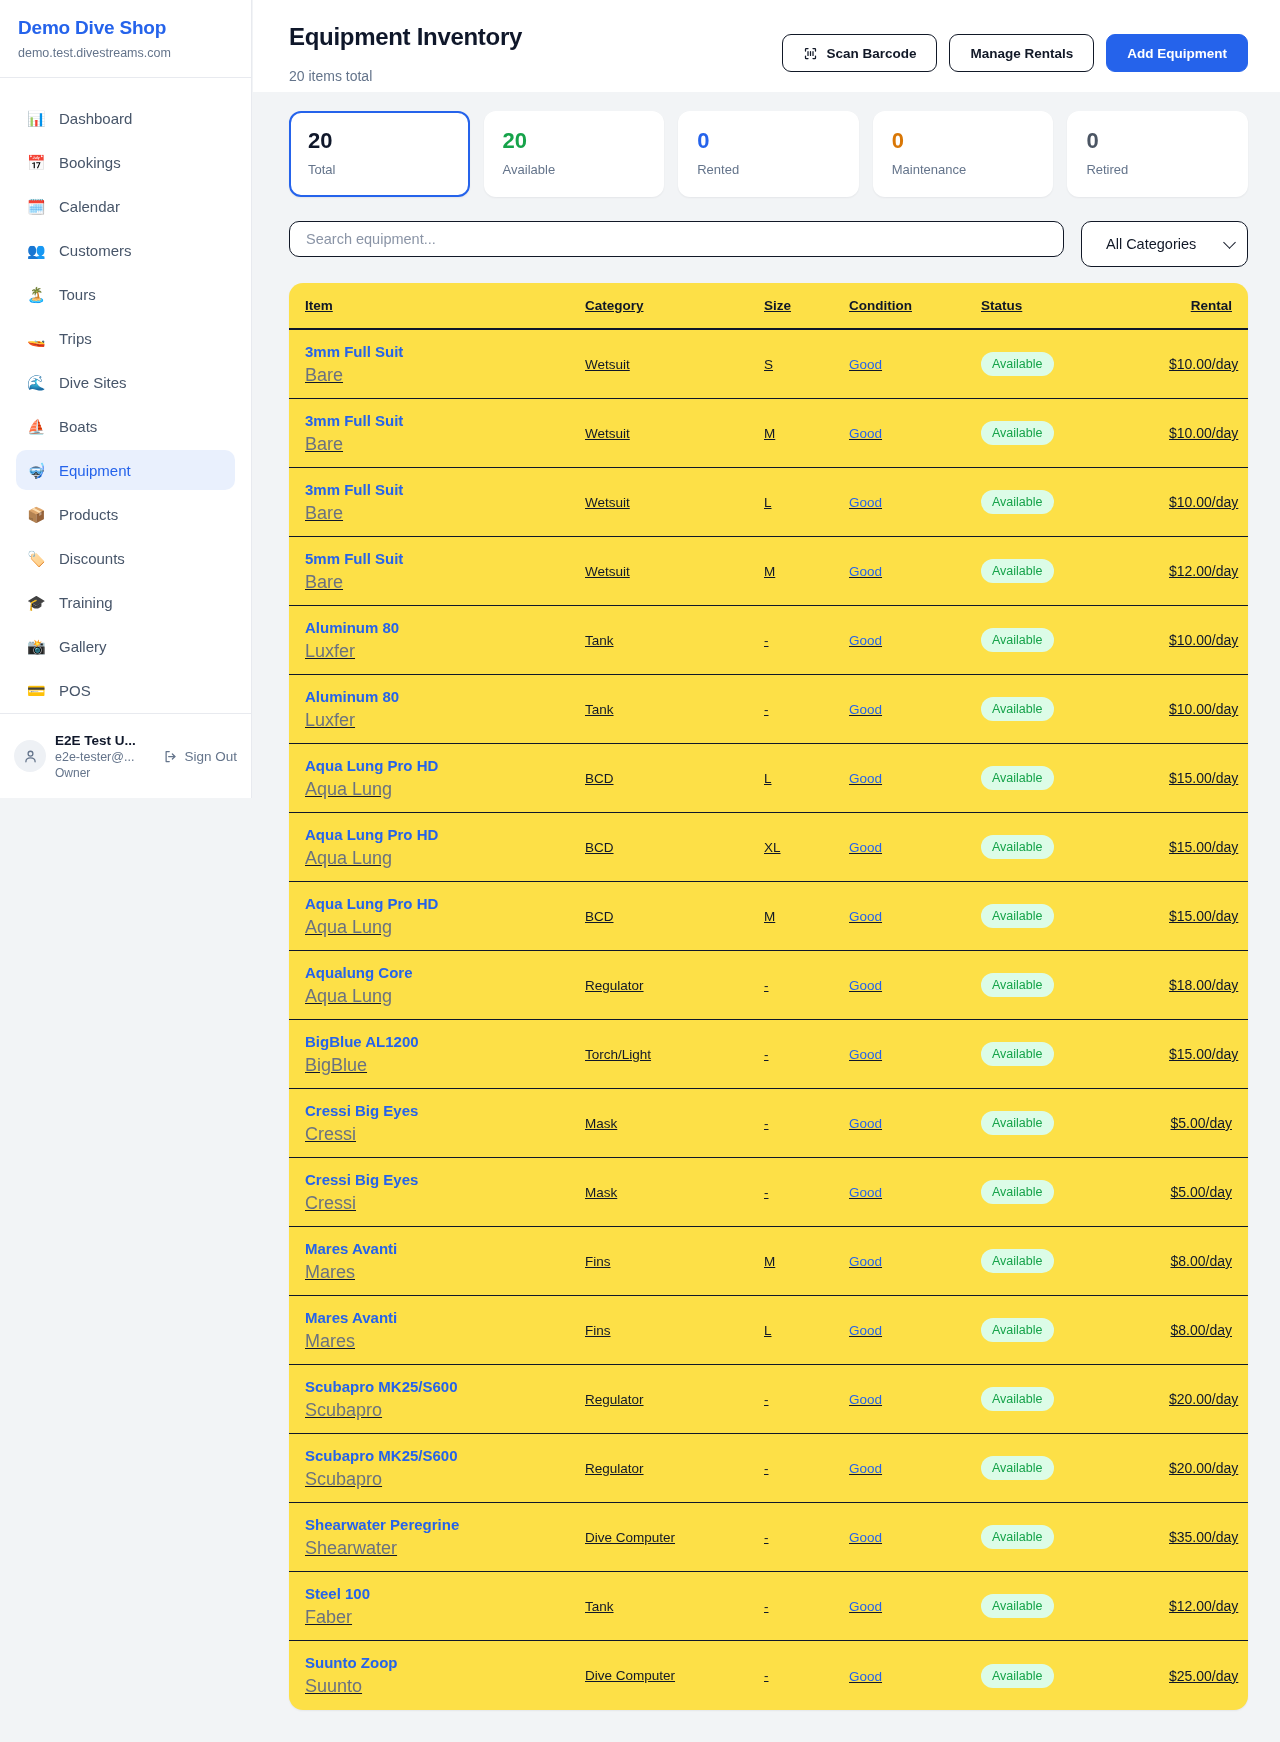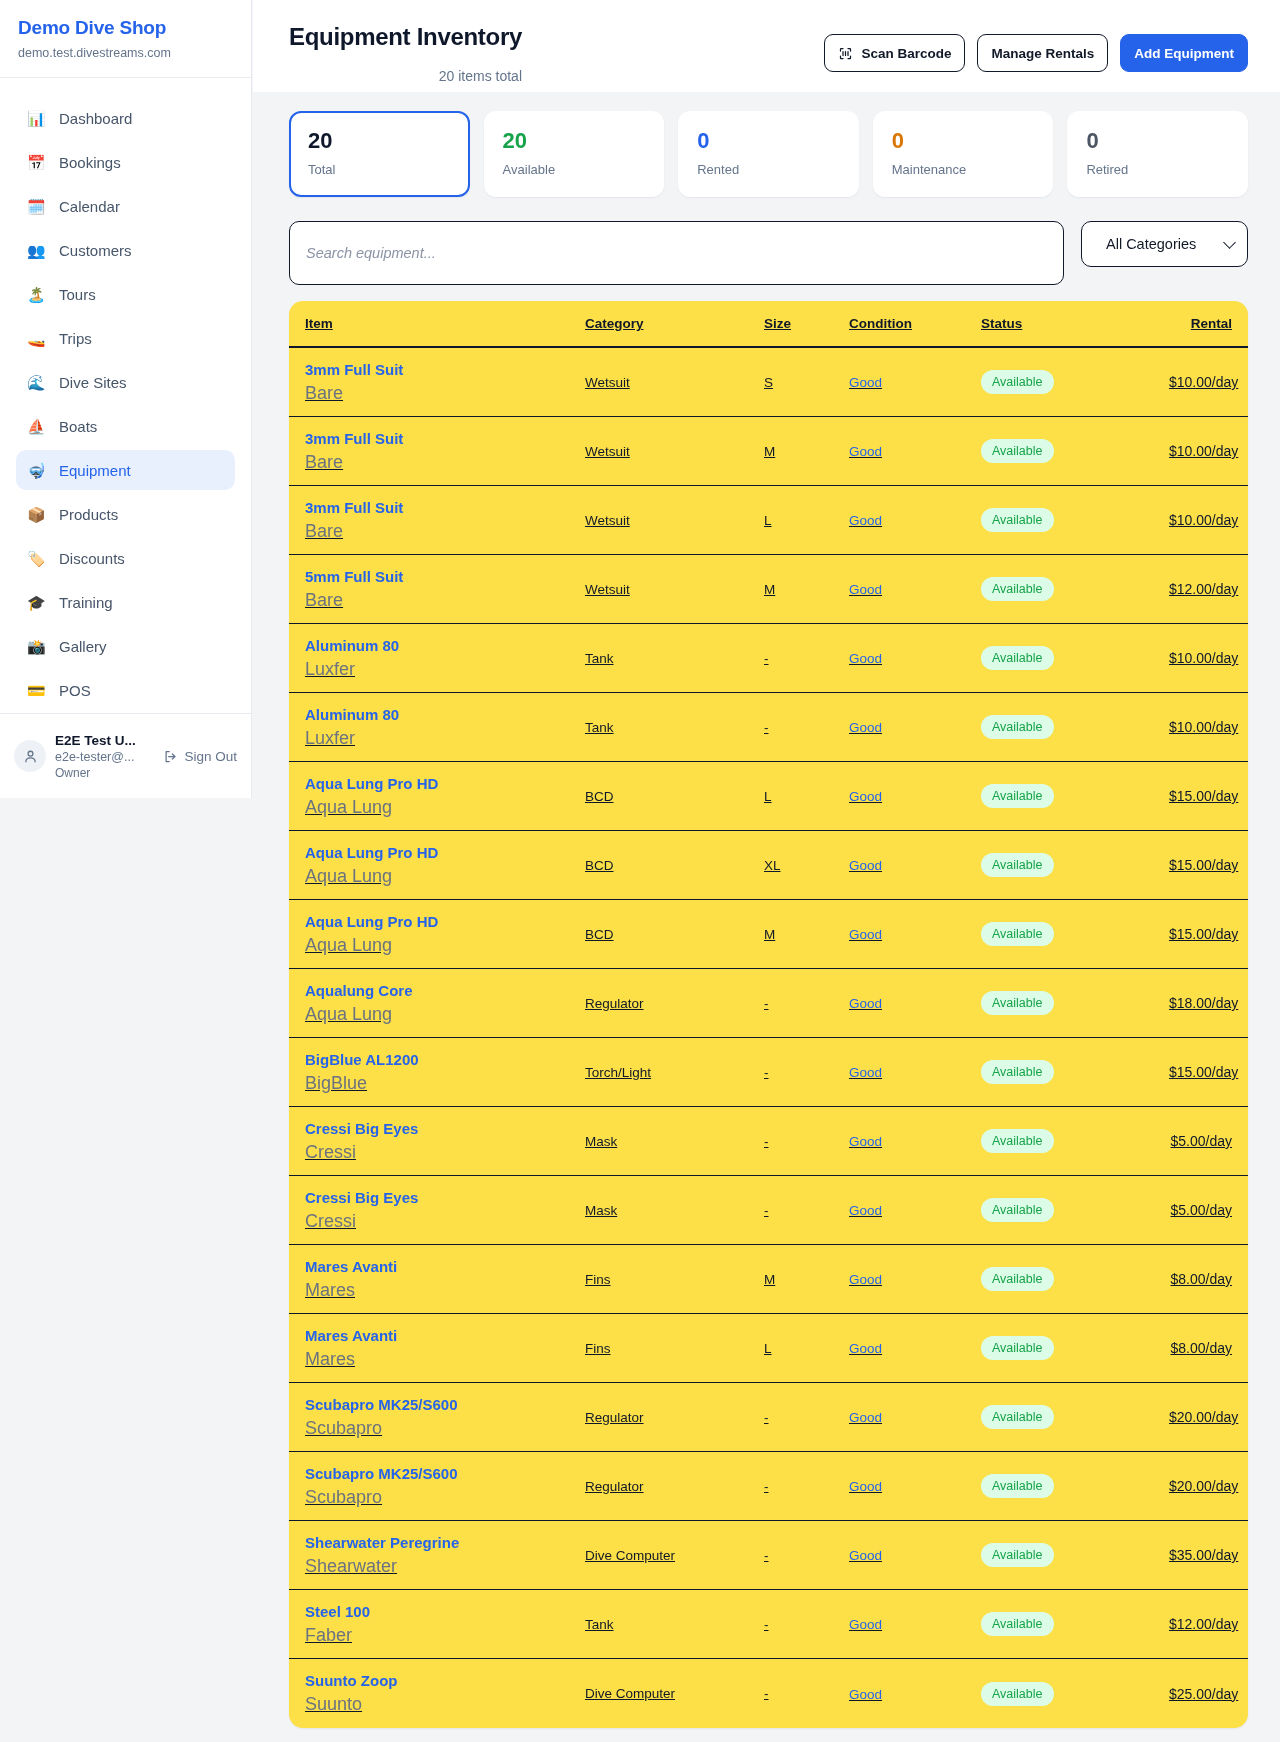--- a/index.html
+++ b/index.html
@@ -41,44 +41,44 @@
   .user-email { font-size:12.5px; color:#64748b; margin-top:2px; }
   .user-role { font-size:12px; color:#64748b; margin-top:2px; }
   .signout { display:flex; align-items:center; gap:6px; color:#64748b; font-size:13.5px; cursor:pointer; white-space:nowrap; }
   
   .header-band {
     position:absolute; left:253px; top:0; right:0; height:92px; background:#ffffff;
     display:flex; align-items:center; justify-content:space-between;
     padding:14px 32px 0 36px;
   }
   .page-title { font-size:24px; font-weight:800; color:#0f172a; letter-spacing:-0.3px; }
-  .page-subtitle { font-size:14px; color:#64748b; margin-top:17px;text-align:right; }
+  .page-subtitle { font-size:14px; color:#64748b; margin-top:17px; }
   .header-actions { display:flex; gap:12px; align-items:center; }
   .btn {
-    height:38px; border-radius:9px; padding:0 13px; font-size:13.5px; font-weight:600;
+    height:38px; border-radius:9px; padding:0 20px; font-size:13.5px; font-weight:600;
     display:flex; align-items:center; gap:8px; cursor:pointer; background:#fff;
     border:1.5px solid #111827; color:#111827; font-family:inherit;
   }
   .btn.primary { background:#2563eb; border-color:#2563eb; color:#fff; }
   
   .content { position:absolute; left:253px; top:92px; right:0; padding:19px 32px 0 36px; }
   .stats { display:flex; gap:14px; }
   .stat-card {
     flex:1; height:86px; background:#fff; border-radius:12px;
     border:2px solid transparent; padding:15px 17px;
     box-shadow:0 1px 2px rgba(15,23,42,.06); cursor:pointer;
   }
   .stat-card.selected { border-color:#2563eb; }
   .stat-value { font-size:22px; font-weight:700; }
   .stat-label { font-size:13px; color:#64748b; margin-top:8px; }
   .filter-row { margin-top:24px; display:flex; gap:17px; }
   .search-input {
-    flex:1; height:64px; border:1.5px solid #111827; border-radius:10px;
+    flex:1; height:36px; border:1.5px solid #111827; border-radius:10px;
     padding:0 16px; font-size:14.5px; background:#fff; color:#0f172a;
-    font-family:inherit; outline:none;font-style:italic;
+    font-family:inherit; outline:none;
   }
   .search-input::placeholder { color:#8a94a6; }
   .select-wrap { position:relative; width:167px; }
   .category-select {
     width:100%; height:46px; border:1.5px solid #111827; border-radius:10px;
     background:#fff; font-size:14.5px; color:#111827; padding:0 30px 0 24px;
     appearance:none; -webkit-appearance:none; font-family:inherit; cursor:pointer; outline:none;
   }
   .select-wrap::after {
     content:""; position:absolute; right:14px; top:17px; width:8px; height:8px;

